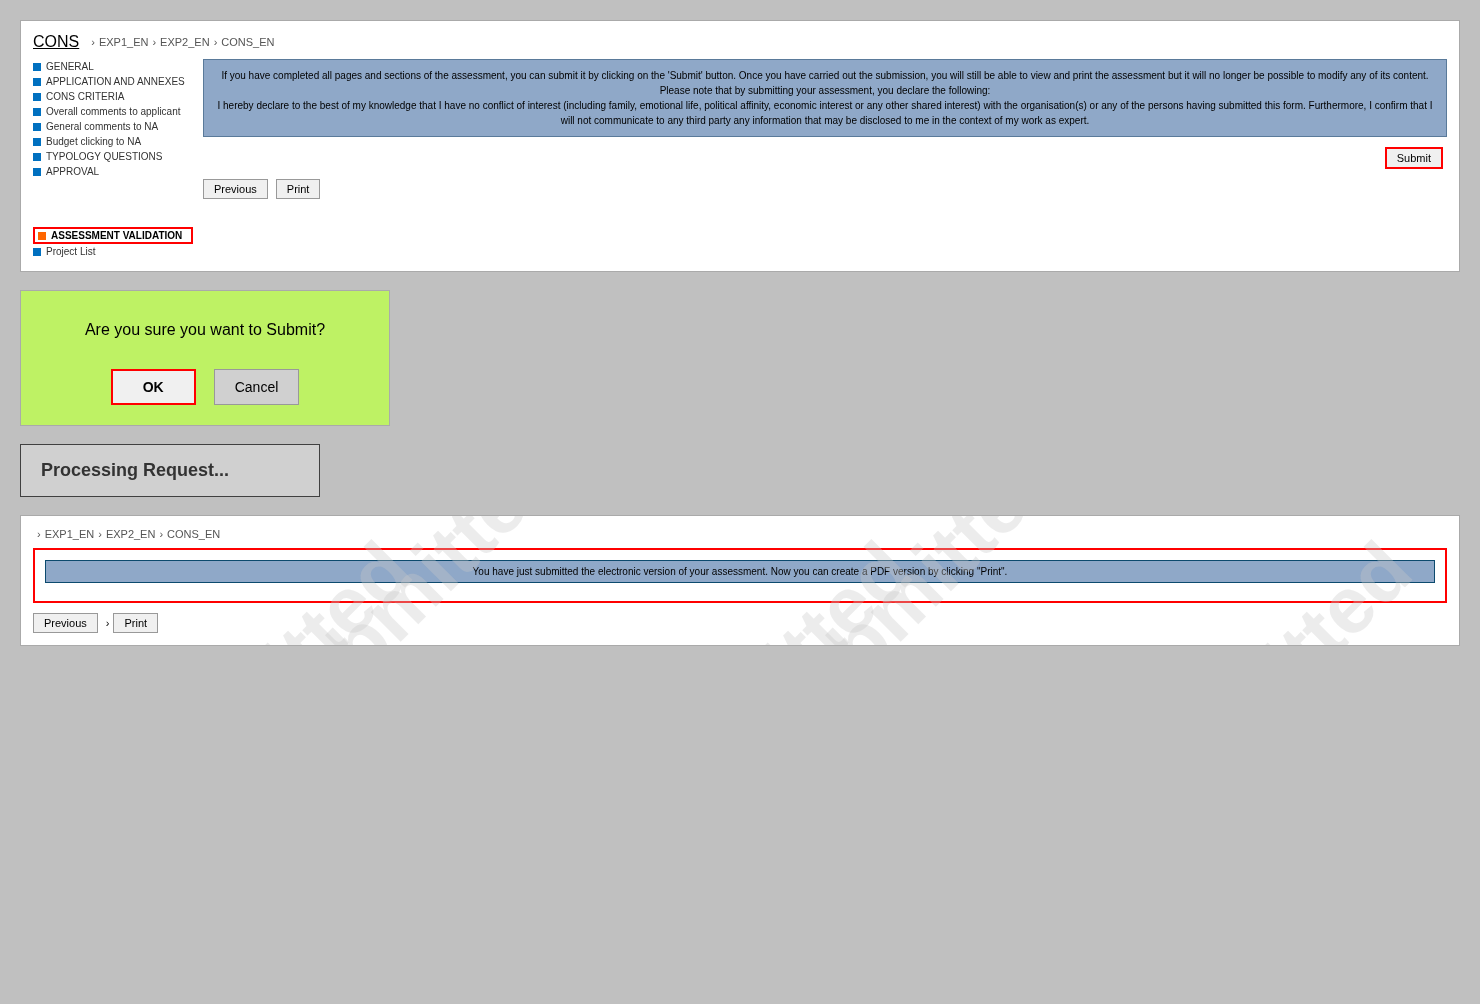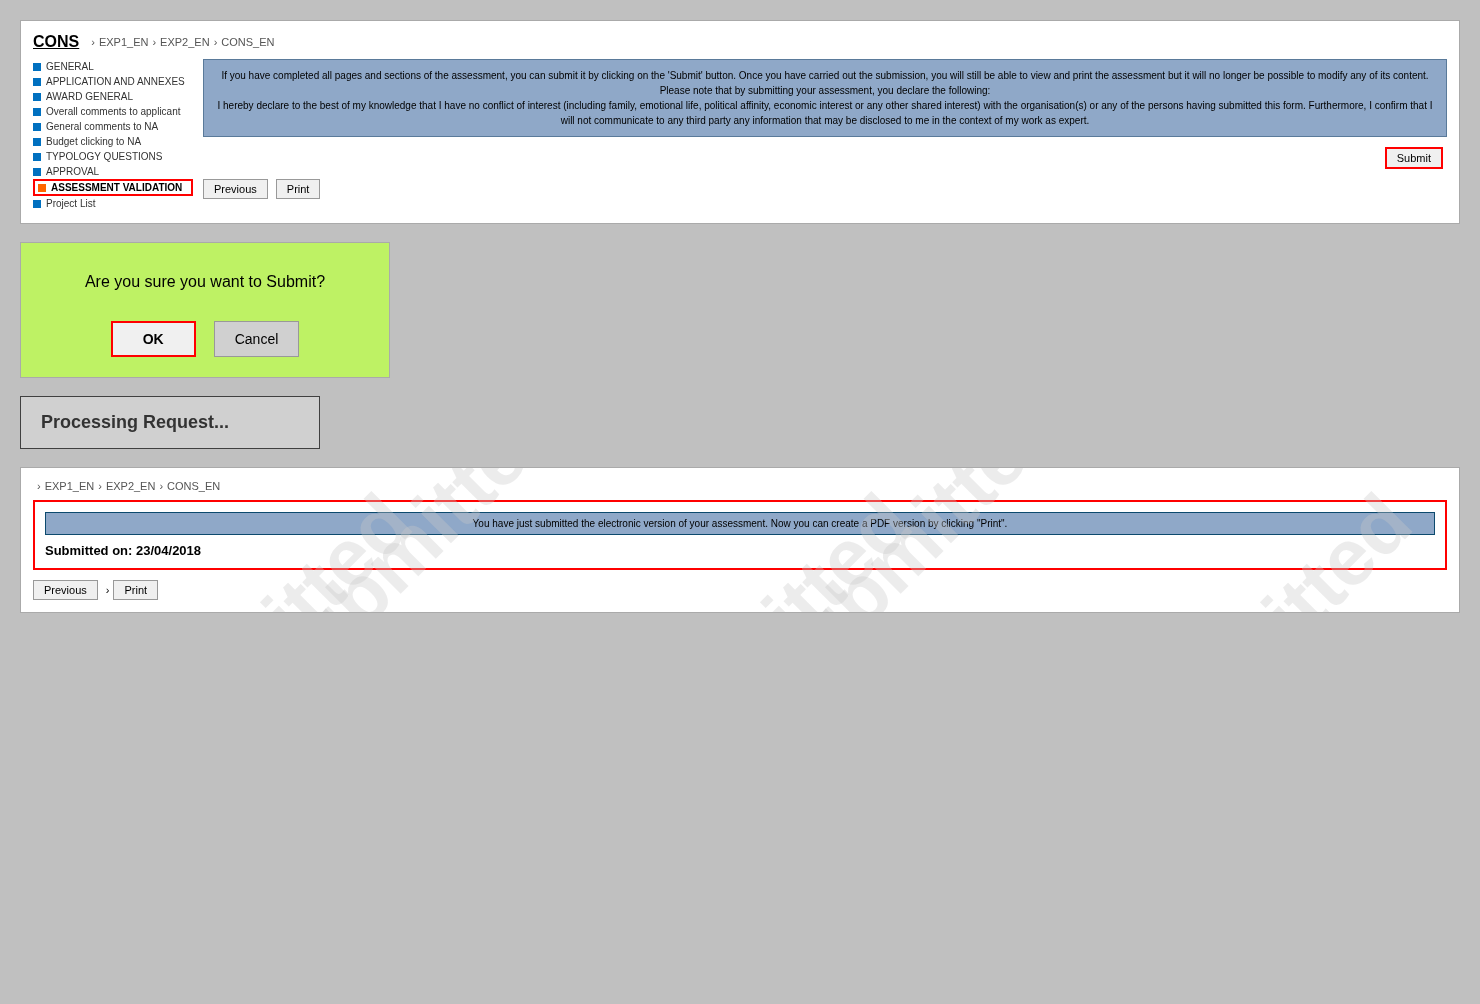--- a/index.html
+++ b/index.html
@@ -23,21 +23,21 @@
     }
 
     .breadcrumb {
       display: flex;
       align-items: center;
       margin-bottom: 8px;
       font-size: 11px;
       color: #333;
     }
     .breadcrumb-logo {
-      font-weight: bold;
+      font-weight: normal;
       text-decoration: underline;
       color: #000;
       margin-right: 8px;
       font-size: 16px;
     }
     .breadcrumb-arrow {
       color: #555;
       margin: 0 4px;
     }
     .breadcrumb-item {
@@ -68,20 +68,21 @@
       flex-shrink: 0;
     }
     .dot-blue { background: #0070c0; }
     .dot-orange { background: #ff6600; }
 
     .sidebar-item.active {
       border: 2px solid red;
       padding: 1px 3px;
       color: #000;
       font-weight: bold;
+      margin-top: 48px;
     }
 
     .main-content {
       flex: 1;
     }
 
     .info-box {
       background: #8fa8c8;
       border: 1px solid #5a7a9a;
       padding: 8px 12px;
@@ -249,21 +250,21 @@
       <div class="sidebar-item">
         <div class="dot dot-blue"></div>
         <span>GENERAL</span>
       </div>
       <div class="sidebar-item">
         <div class="dot dot-blue"></div>
         <span>APPLICATION AND ANNEXES</span>
       </div>
       <div class="sidebar-item">
         <div class="dot dot-blue"></div>
-        <span>AWARD GENERAL</span>
+        <span>CONS CRITERIA</span>
       </div>
       <div class="sidebar-item">
         <div class="dot dot-blue"></div>
         <span>Overall comments to applicant</span>
       </div>
       <div class="sidebar-item">
         <div class="dot dot-blue"></div>
         <span>General comments to NA</span>
       </div>
       <div class="sidebar-item">
@@ -330,21 +331,20 @@
     <span class="breadcrumb-arrow">›</span>
     <span class="breadcrumb-item">EXP1_EN</span>
     <span class="breadcrumb-arrow">›</span>
     <span class="breadcrumb-item">EXP2_EN</span>
     <span class="breadcrumb-arrow">›</span>
     <span class="breadcrumb-item">CONS_EN</span>
   </div>
 
   <div class="submitted-box">
     <div class="submitted-info-bar">You have just submitted the electronic version of your assessment. Now you can create a PDF version by clicking "Print".</div>
-    <div class="submitted-on">Submitted on: 23/04/2018</div>
   </div>
 
   <div class="bottom-buttons">
     <button class="btn">Previous</button>
     <span style="font-size:11px;">›</span>
     <button class="btn">Print</button>
   </div>
 </div>
 
 </body></html>

